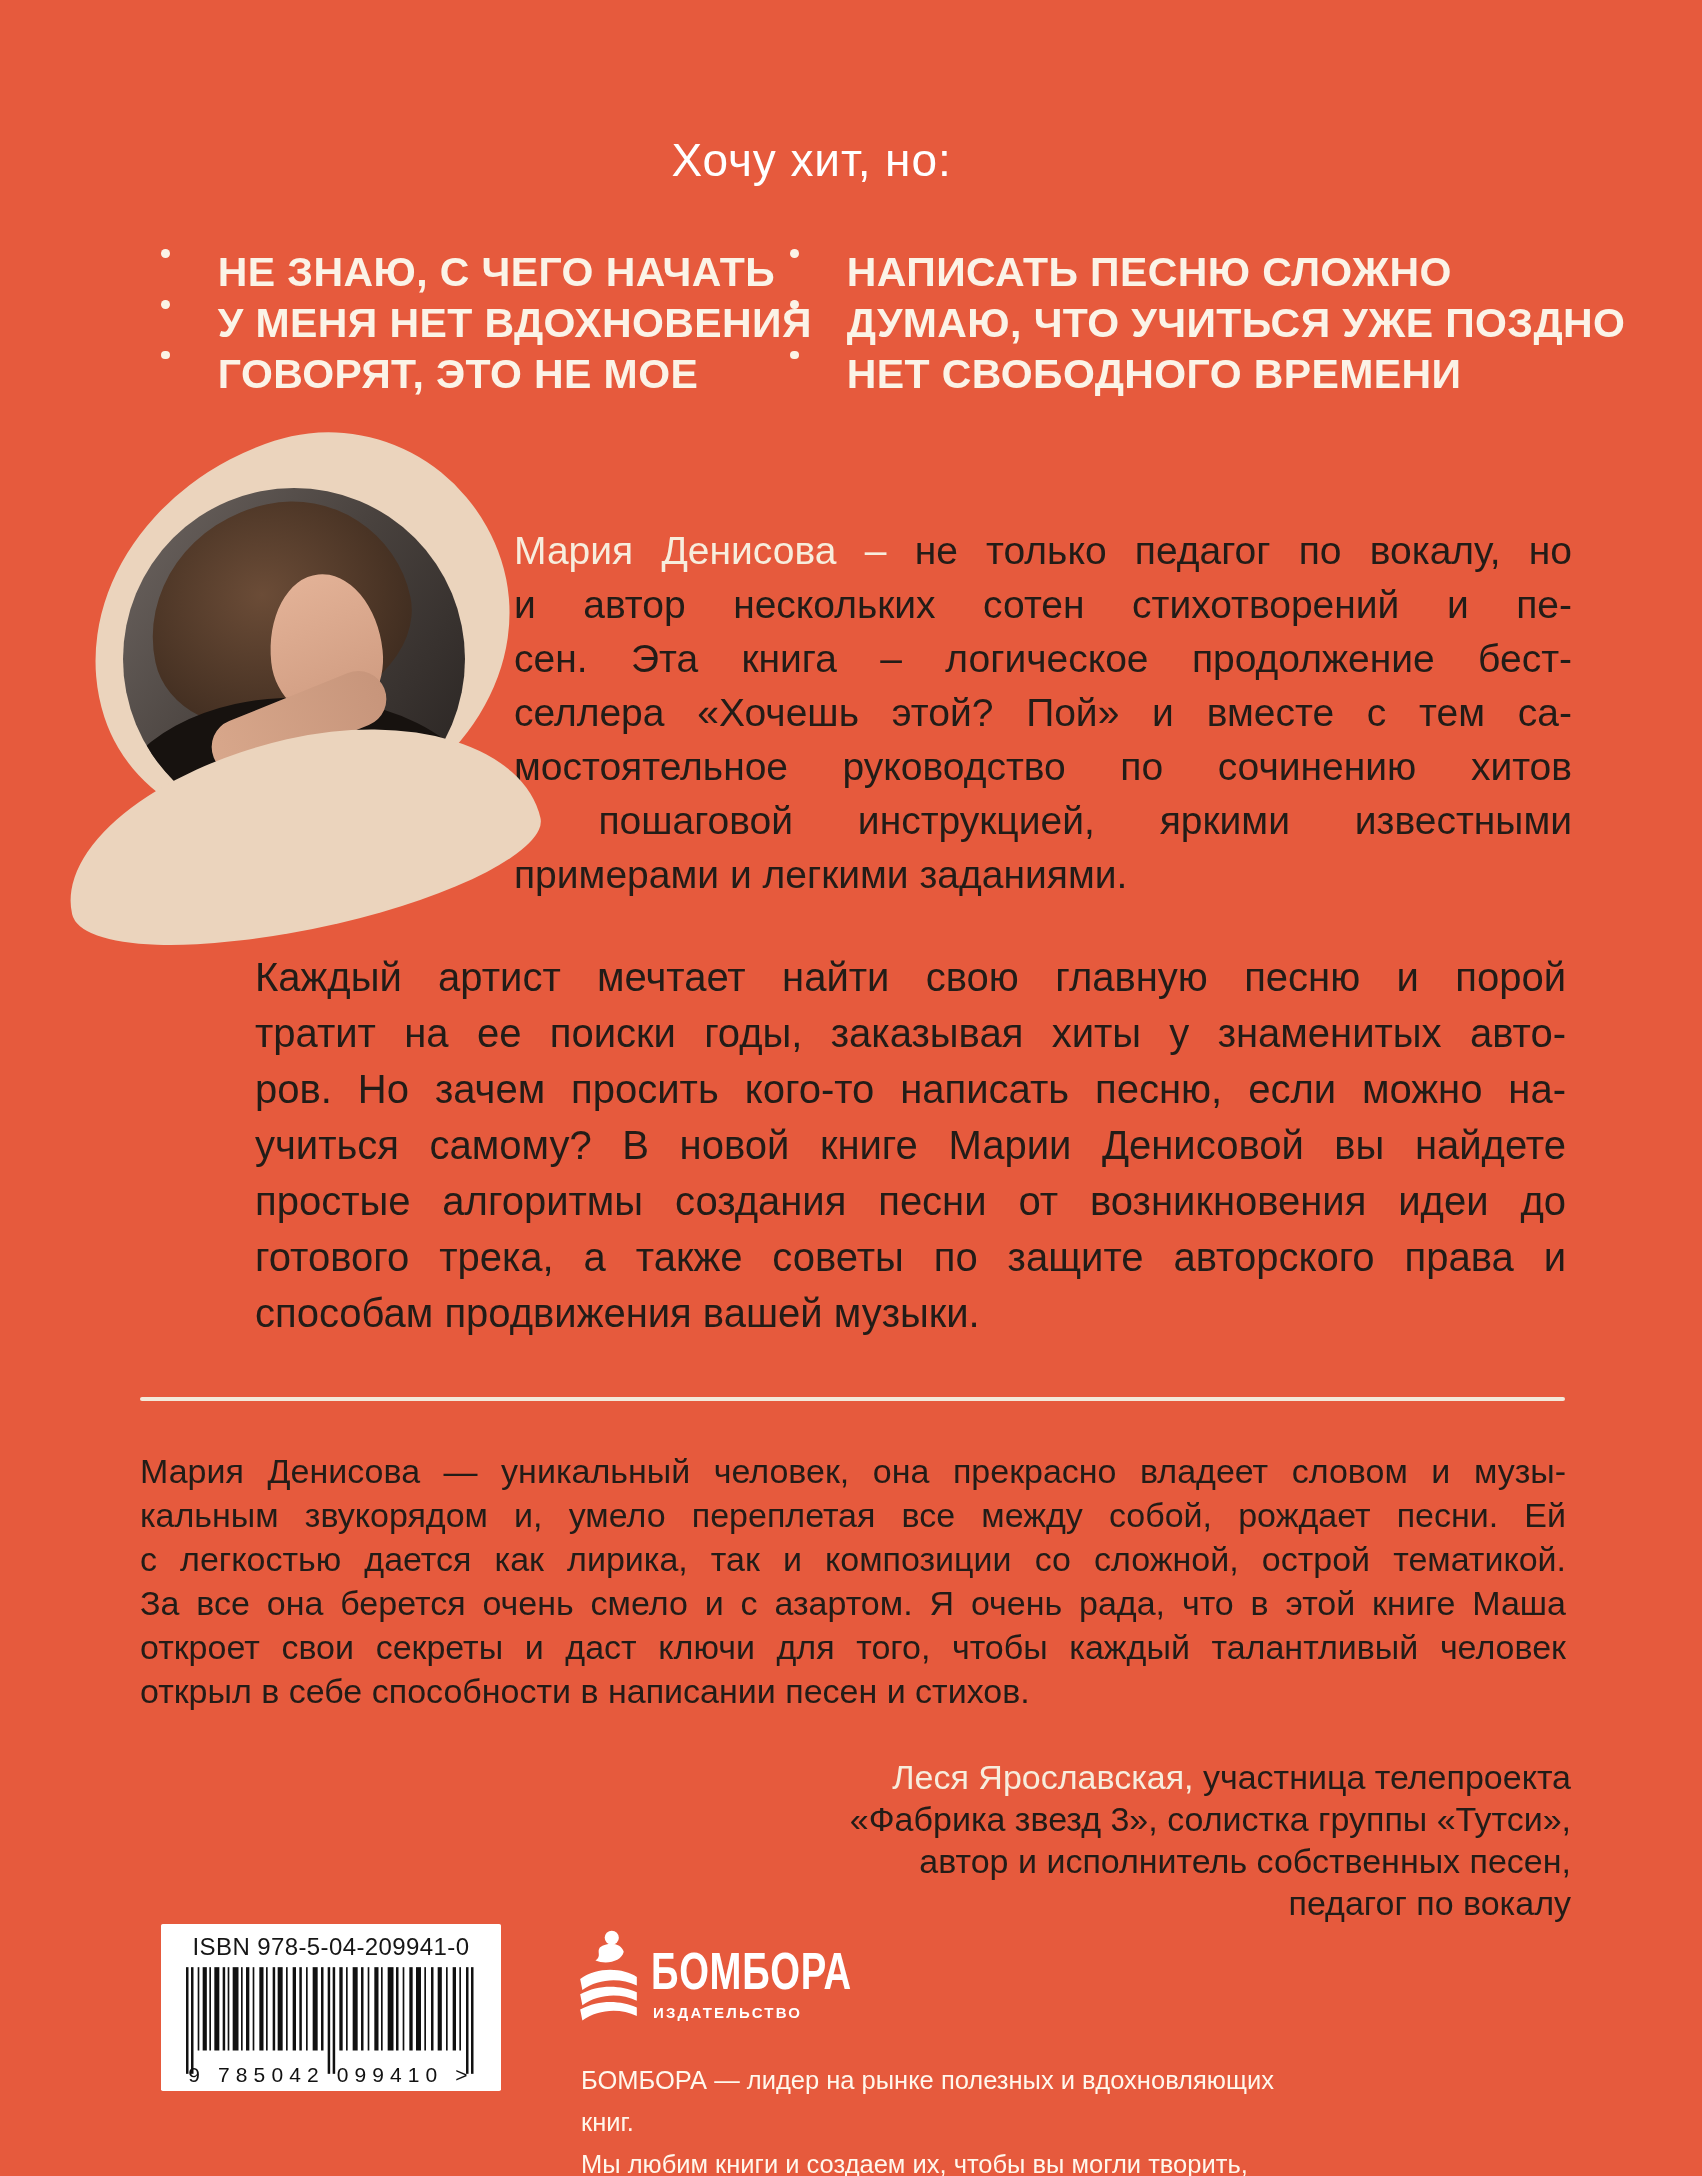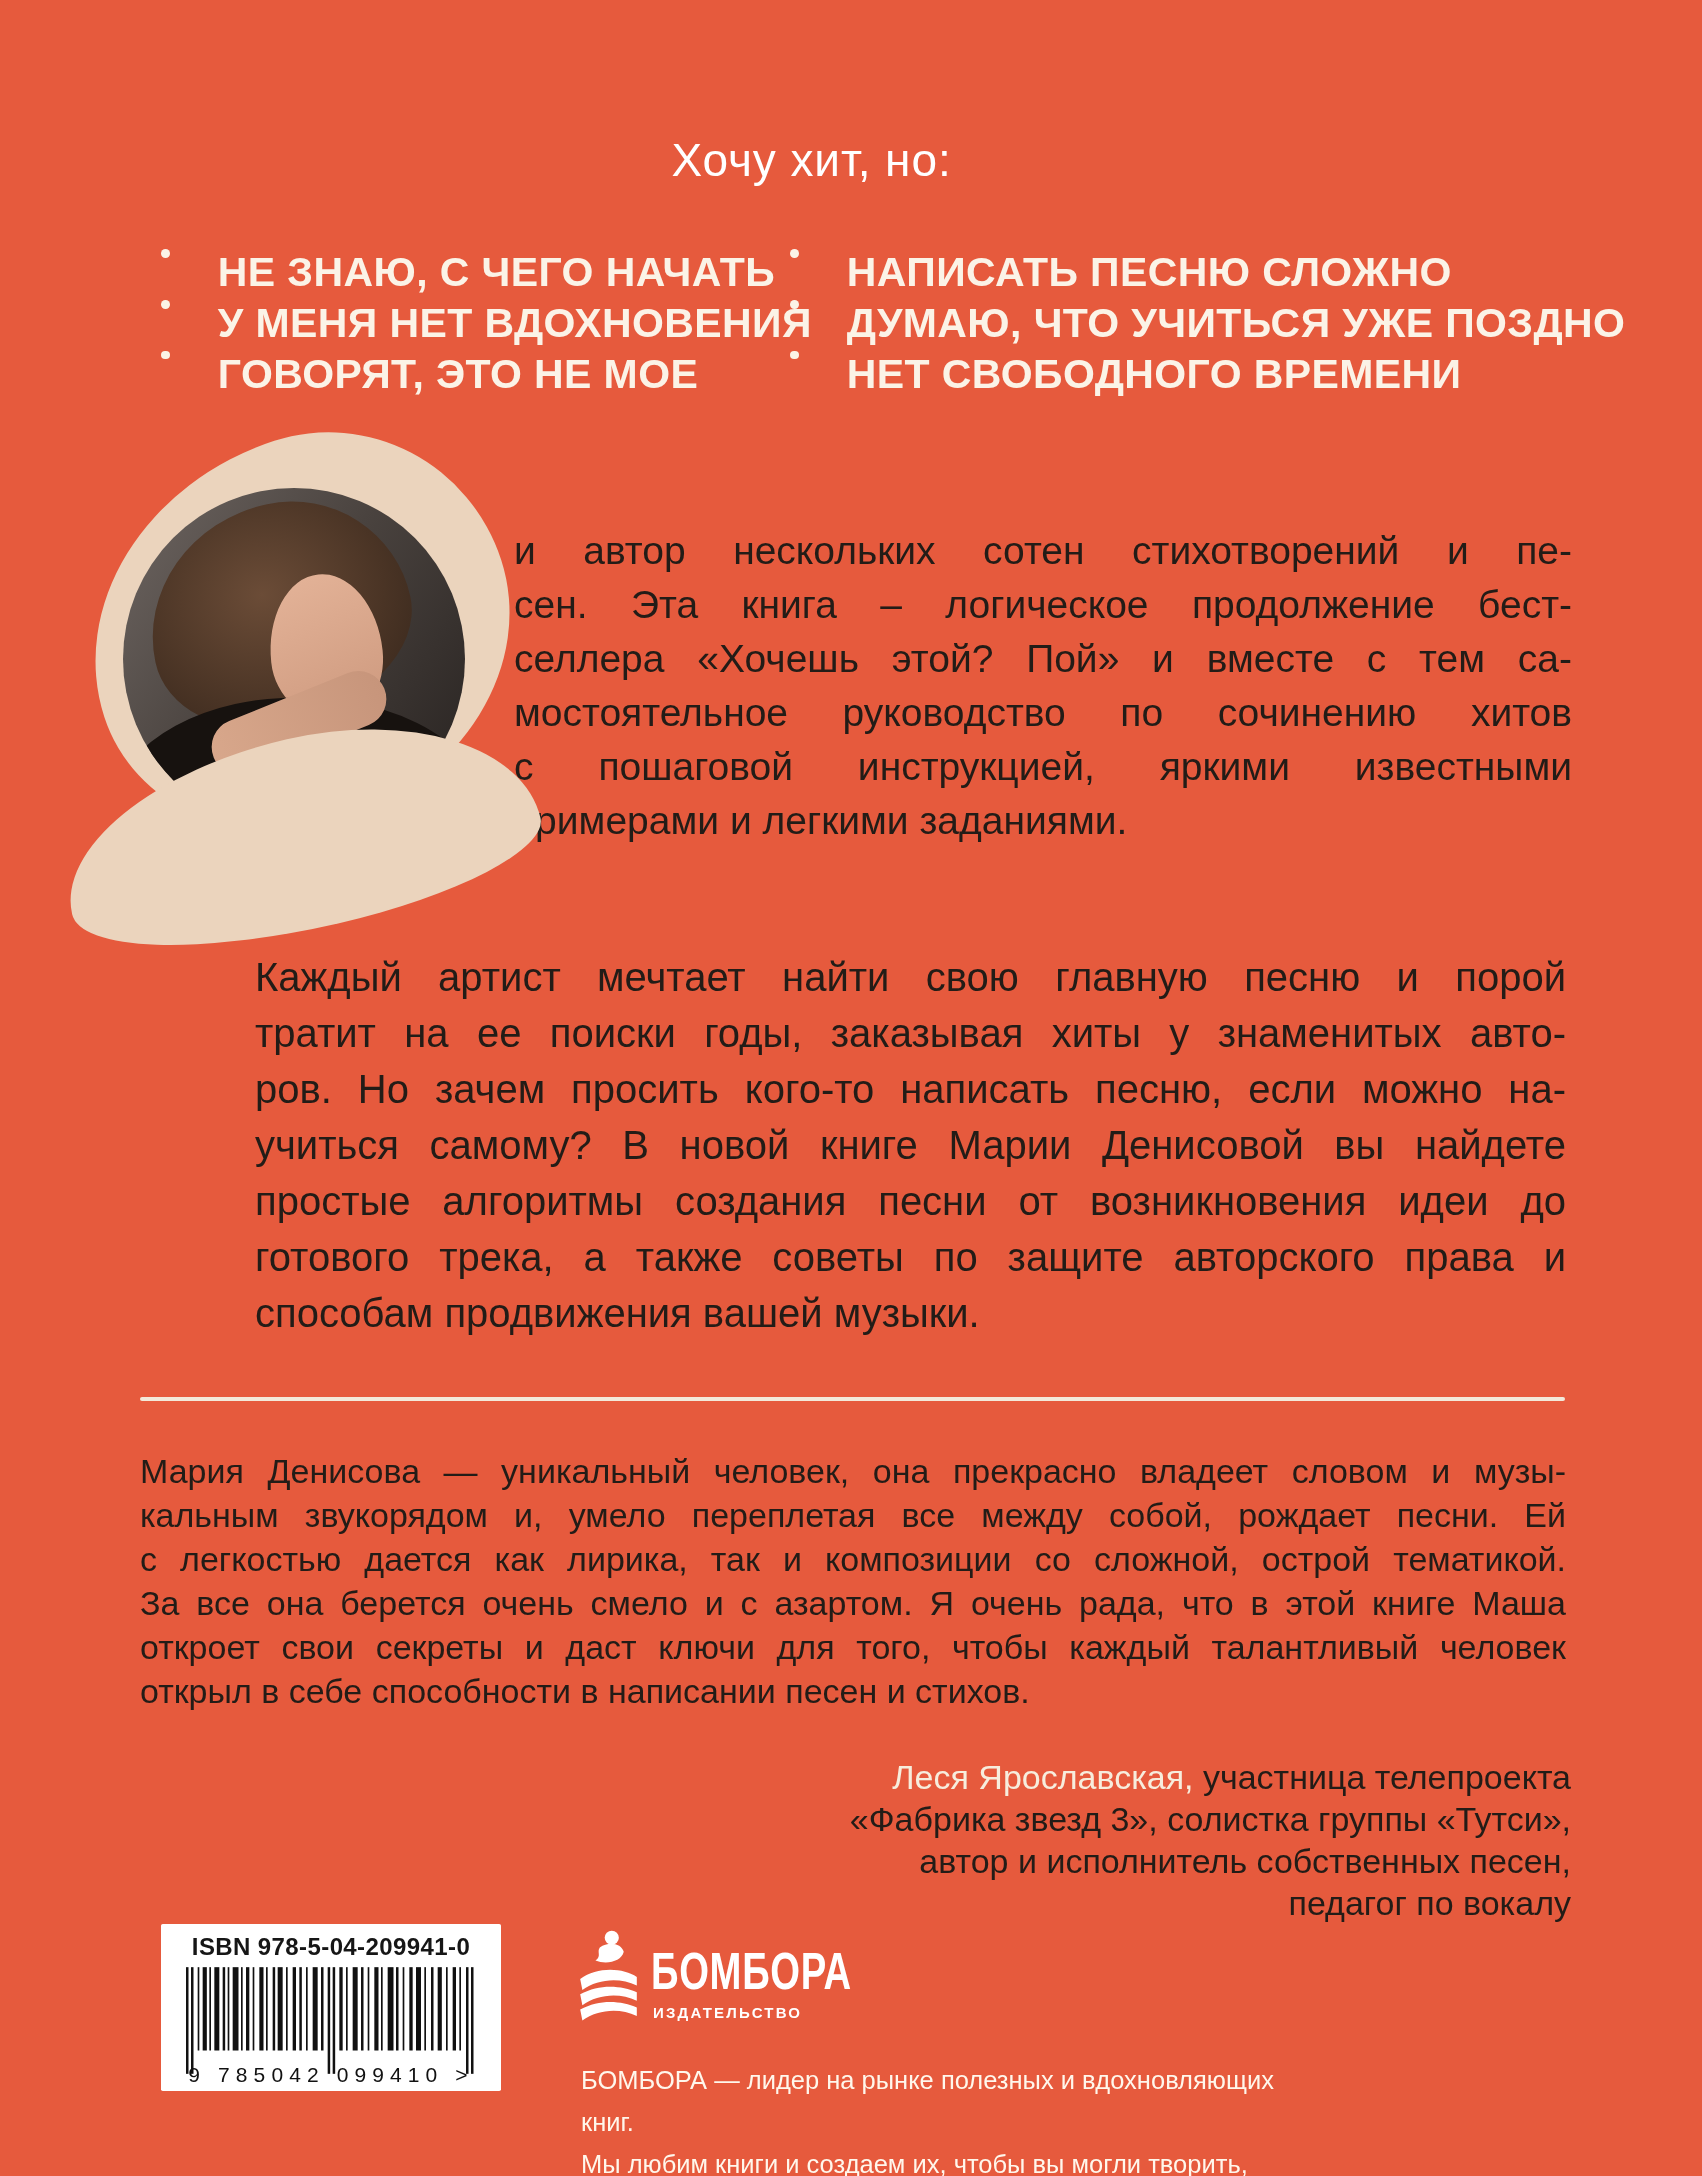--- a/index.html
+++ b/index.html
@@ -86,21 +86,21 @@
     text-align:right; color:#231C17; font-size:34px; line-height:42px;
   }
   .attr .rest{white-space:pre-line;}
   
   .isbn-box{
     position:absolute; left:161px; top:1924px; width:340px; height:167px;
     background:#FFFFFF; border-radius:1.8px; z-index:4;
     display:flex; flex-direction:column; align-items:center;
   }
   .isbn-label{
-    margin-top:8.8px; font-size:24px; color:#161616; letter-spacing:0.4px;font-weight:bold;
+    margin-top:8.8px; font-size:24px; color:#161616; letter-spacing:0.4px;
   }
   .barcode-wrap{position:relative; width:290px; height:123px; margin-top:3.5px;}
   .barcode-digits{
     position:absolute; left:0; bottom:0; width:100%;
     font-size:21px; color:#111; letter-spacing:6.1px; text-align:center;
     font-family:"Liberation Sans","DejaVu Sans",sans-serif;
   }
   
   .logo-icon{position:absolute; left:575px; top:1929px; width:67px; height:98px; z-index:4;}
   .pub-name{
@@ -158,20 +158,24 @@
   <div class="photo">
     <div class="hair"></div>
     <div class="face"></div>
     <div class="body"></div>
     <div class="arm"></div>
     <div class="guitar"></div>
   </div>
   <div class="blob-b"></div>
 
   <div class="para p1">
+    <div class="jline">
+      <span class="hl">Мария Денисова –</span>
+      <span>не только педагог по вокалу, но</span>
+    </div>
     <div>
         <div class="jline">и автор нескольких сотен стихотворений и пе-</div>
         <div class="jline">сен. Эта книга – логическое продолжение бест-</div>
         <div class="jline">селлера «Хочешь этой? Пой» и вместе с тем са-</div>
         <div class="jline">мостоятельное руководство по сочинению хитов</div>
         <div class="jline">с пошаговой инструкцией, яркими известными</div>
         <div class="jline jlast">примерами и легкими заданиями.</div>
       </div>
   </div>
 

